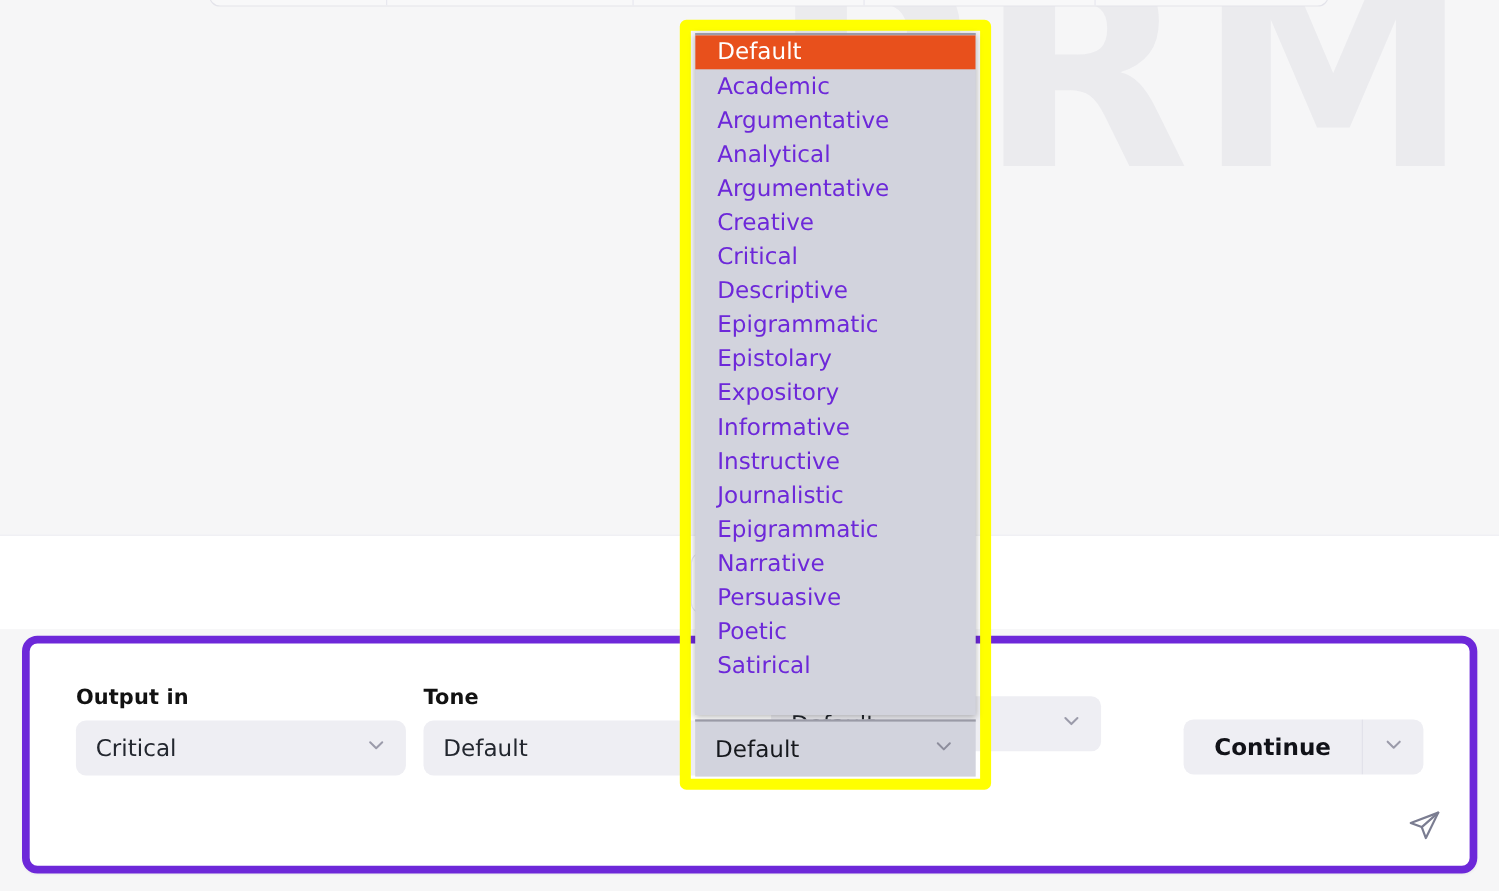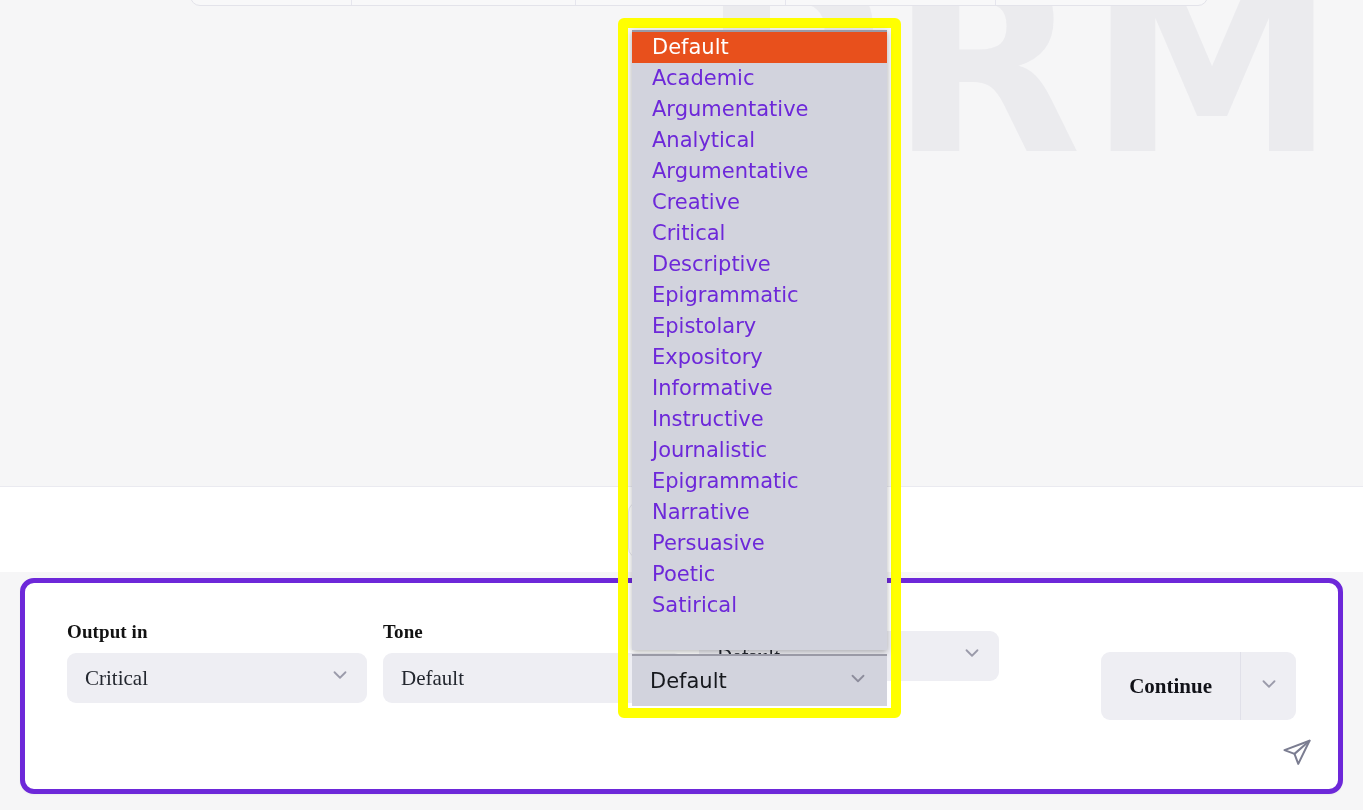--- a/index.html
+++ b/index.html
@@ -70,24 +70,23 @@
     cursor: pointer;
     white-space: nowrap;
   }
   .regen-btn svg { display: block; }
 
   
   .composer {
     position: absolute; left: 20px; top: 578px;
     width: 1323px; height: 216px;
     background: #ffffff;
-    border: 5px solid #6d28d9;
+    border: 7px solid #6d28d9;
     border-radius: 14px;
     box-shadow: 0 1px 2px rgba(20,20,40,.04);
-    font-family: Liberation Serif, serif;
   }
   .controls-row {
     position: absolute; left: 0; top: 0; width: 100%; height: 136px;
     padding: 38px 42px 0 42px;
     display: flex; align-items: flex-start; gap: 16px;
   }
   .field { width: 300px; }
   .field-label {
     font-size: 19px; font-weight: 700; color: #121212;
     margin-bottom: 10px; letter-spacing: .1px;
@@ -103,21 +102,21 @@
     cursor: pointer;
   }
   .select-box .caret {
     position: absolute; right: 16px; top: 50%;
     transform: translateY(-50%);
     color: #9b9baa;
   }
   .spacer { flex: 1; }
   .continue-group {
     display: flex; align-items: stretch;
-    height: 68px;
+    height: 50px;
     margin-top: 31px;
     background: #eeeef3;
     border-radius: 9px;
     overflow: hidden;
   }
   .continue-btn {
     display: flex; align-items: center; justify-content: center;
     padding: 0 28px;
     font-size: 21px; font-weight: 700; color: #111218;
     cursor: pointer;

